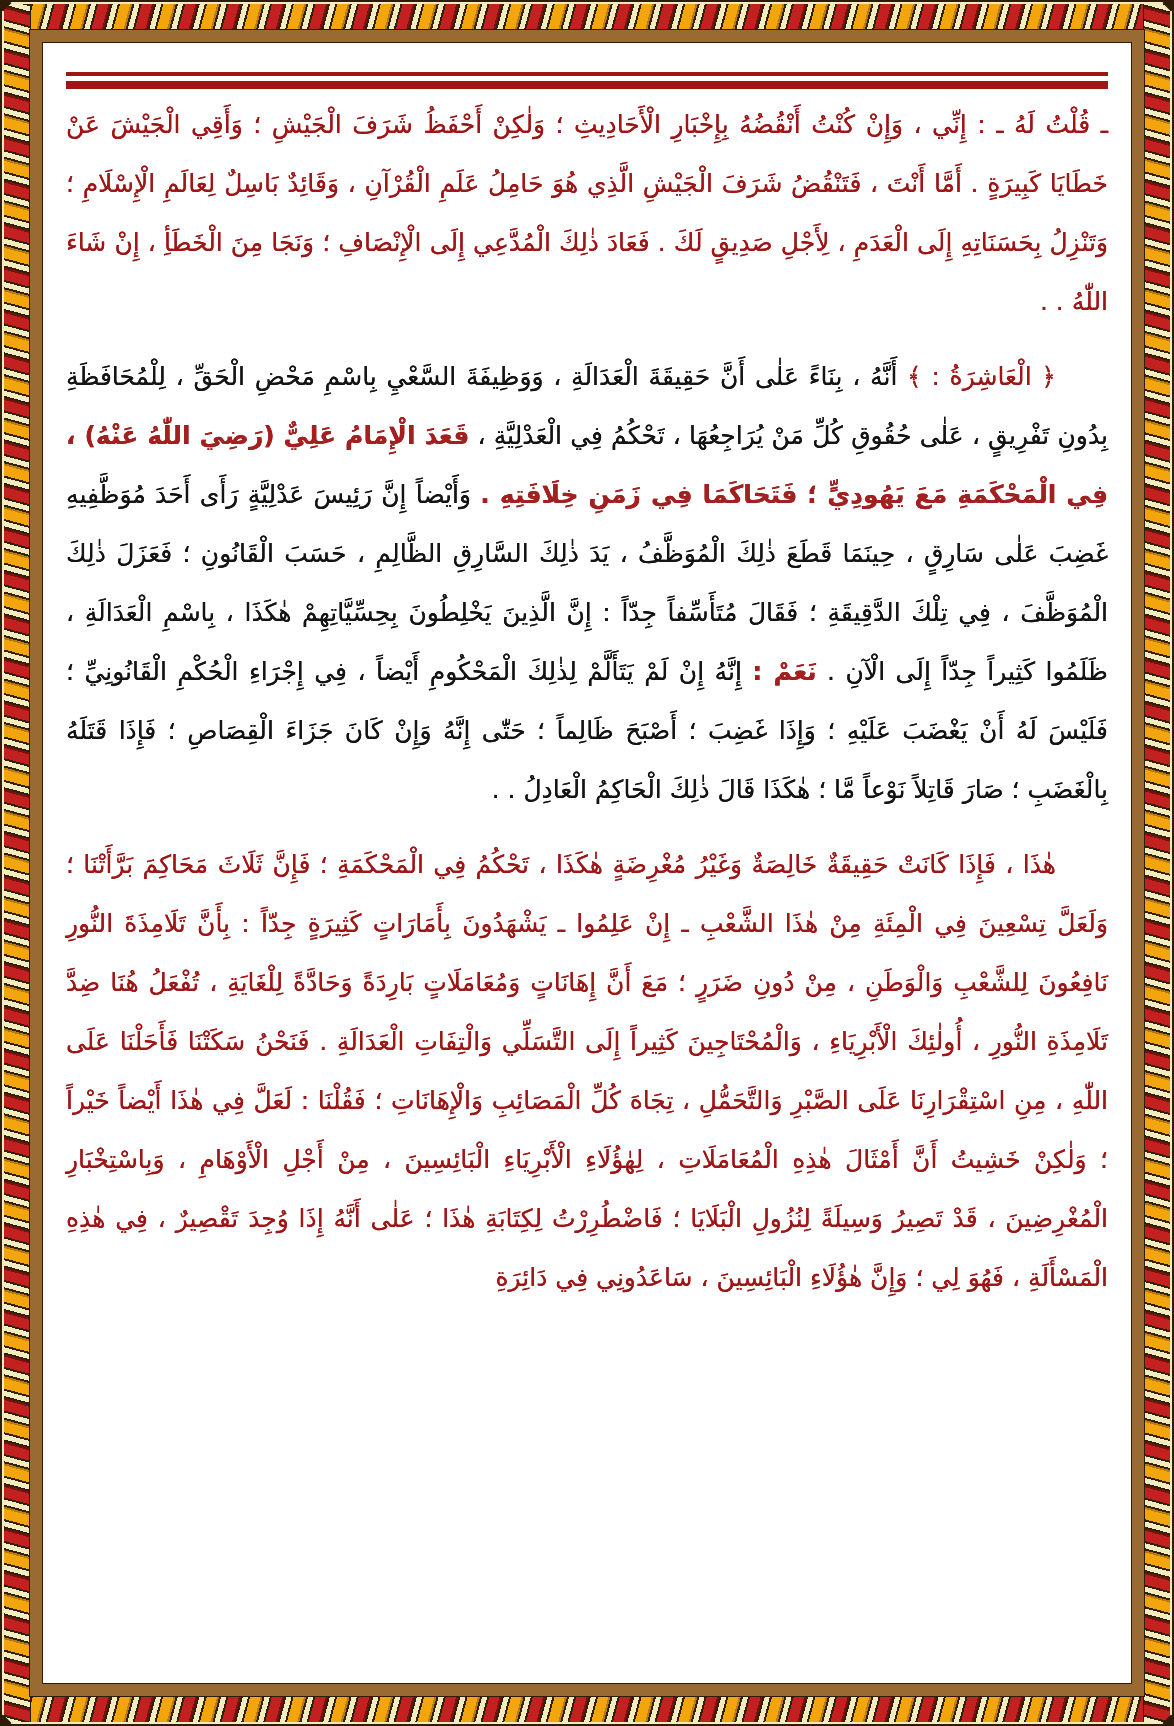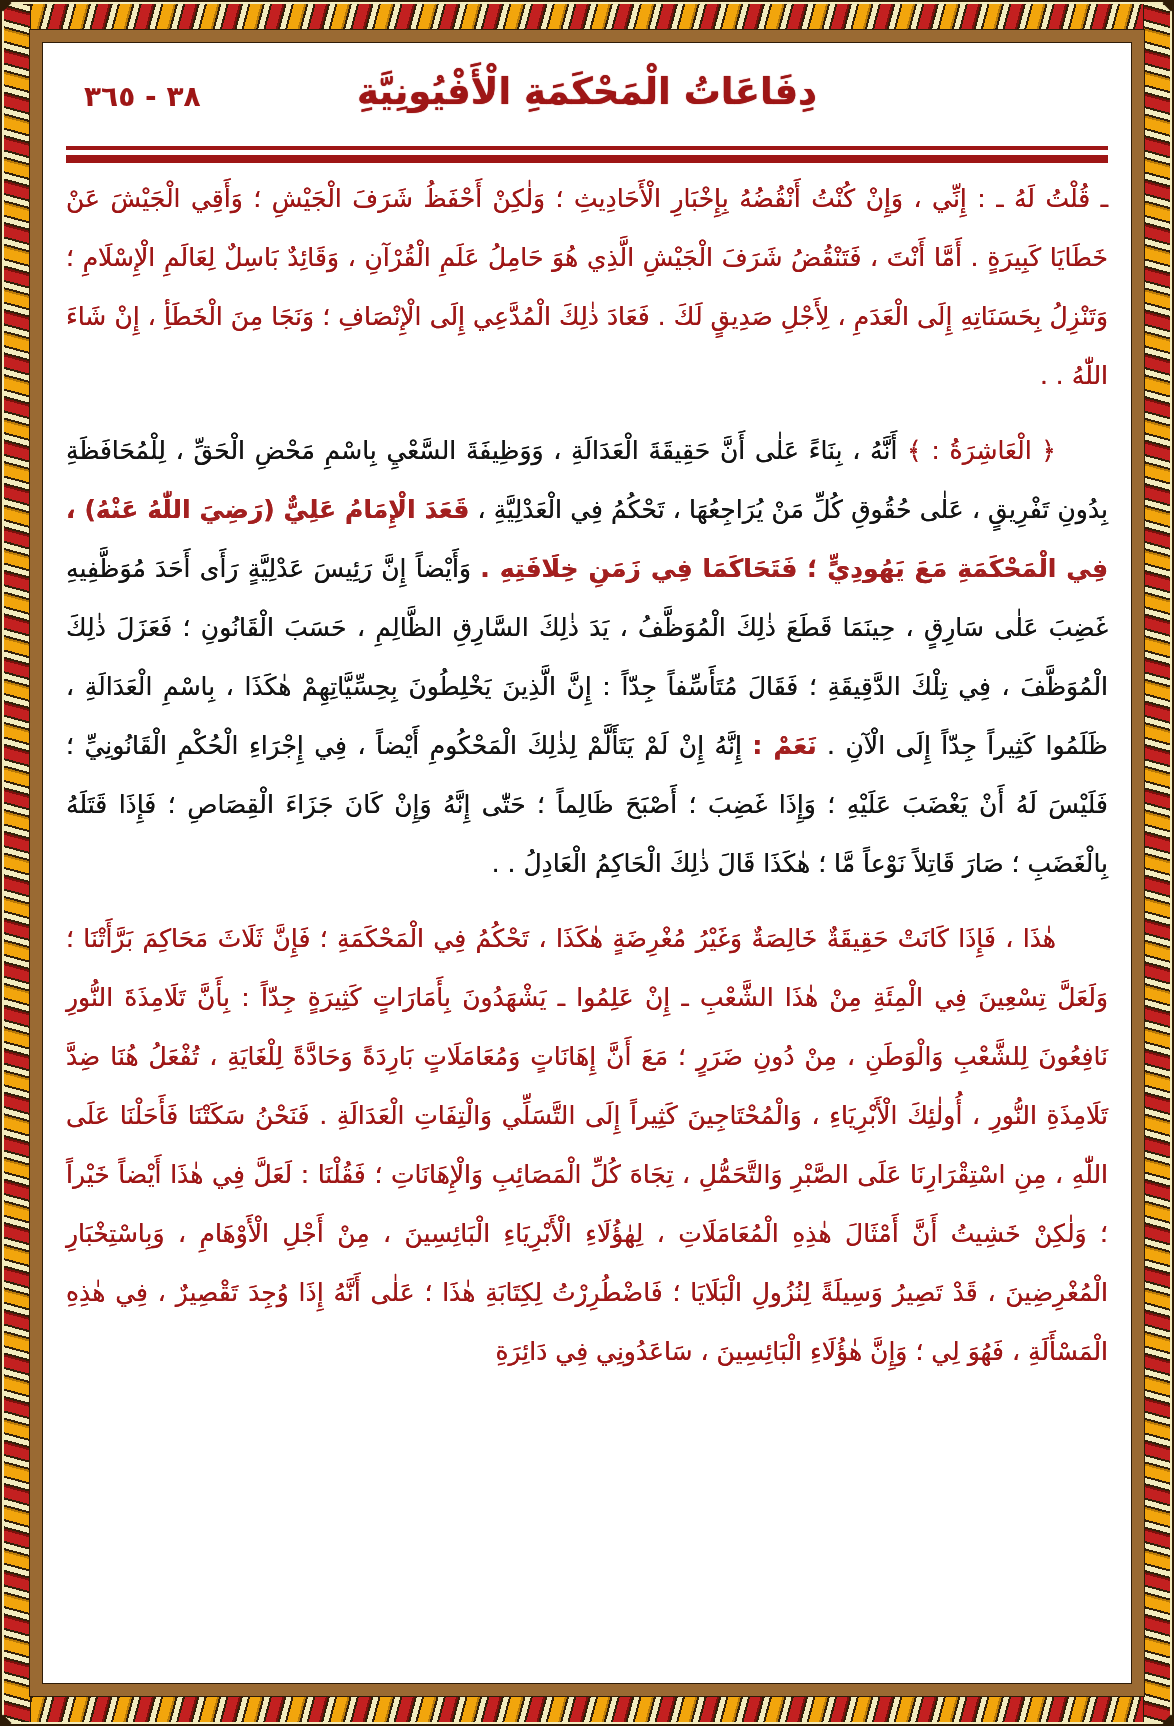--- a/index.html
+++ b/index.html
@@ -87,24 +87,20 @@
   <div class="band h bottom"></div>
   <div class="band v left"></div>
   <div class="band v right"></div>
   <div class="brown-frame"></div>
   <div class="finial tl"></div>
   <div class="finial tr"></div>
   <div class="finial bl"></div>
   <div class="finial br"></div>
 
   <div class="content">
-    <div class="header">
-      <div class="pagenum">٣٨ - ٣٦٥</div>
-      <div class="title">دِفَاعَاتُ الْمَحْكَمَةِ الْأَفْيُونِيَّةِ</div>
-    </div>
     <div class="double-rule"></div>
     <div class="body-text">
         <p class="para"><span class="seg-maroon">ـ قُلْتُ لَهُ ـ : إِنِّي ، وَإِنْ كُنْتُ أَنْقُضُهُ بِإِخْبَارِ الْأَحَادِيثِ ؛ وَلٰكِنْ أَحْفَظُ شَرَفَ الْجَيْشِ ؛ وَأَقِي الْجَيْشَ عَنْ خَطَايَا كَبِيرَةٍ . أَمَّا أَنْتَ ، فَتَنْقُضُ شَرَفَ الْجَيْشِ الَّذِي هُوَ حَامِلُ عَلَمِ الْقُرْآنِ ، وَقَائِدٌ بَاسِلٌ لِعَالَمِ الْإِسْلَامِ ؛ وَتَنْزِلُ بِحَسَنَاتِهِ إِلَى الْعَدَمِ ، لِأَجْلِ صَدِيقٍ لَكَ . فَعَادَ ذٰلِكَ الْمُدَّعِي إِلَى الْإِنْصَافِ ؛ وَنَجَا مِنَ الْخَطَأِ ، إِنْ شَاءَ اللّٰهُ . .</span></p>
         <p class="para indent"><span class="seg-maroon">﴿ الْعَاشِرَةُ : ﴾</span><span class="seg-black"> أَنَّهُ ، بِنَاءً عَلٰى أَنَّ حَقِيقَةَ الْعَدَالَةِ ، وَوَظِيفَةَ السَّعْيِ بِاسْمِ مَحْضِ الْحَقِّ ، لِلْمُحَافَظَةِ بِدُونِ تَفْرِيقٍ ، عَلٰى حُقُوقِ كُلِّ مَنْ يُرَاجِعُهَا ، تَحْكُمُ فِي الْعَدْلِيَّةِ ، </span><span class="seg-red">قَعَدَ الْإِمَامُ عَلِيٌّ (رَضِيَ اللّٰهُ عَنْهُ) ، فِي الْمَحْكَمَةِ مَعَ يَهُودِيٍّ ؛ فَتَحَاكَمَا فِي زَمَنِ خِلَافَتِهِ .</span><span class="seg-black"> وَأَيْضاً إِنَّ رَئِيسَ عَدْلِيَّةٍ رَأَى أَحَدَ مُوَظَّفِيهِ غَضِبَ عَلٰى سَارِقٍ ، حِينَمَا قَطَعَ ذٰلِكَ الْمُوَظَّفُ ، يَدَ ذٰلِكَ السَّارِقِ الظَّالِمِ ، حَسَبَ الْقَانُونِ ؛ فَعَزَلَ ذٰلِكَ الْمُوَظَّفَ ، فِي تِلْكَ الدَّقِيقَةِ ؛ فَقَالَ مُتَأَسِّفاً جِدّاً : إِنَّ الَّذِينَ يَخْلِطُونَ بِحِسِّيَّاتِهِمْ هٰكَذَا ، بِاسْمِ الْعَدَالَةِ ، ظَلَمُوا كَثِيراً جِدّاً إِلَى الْآنِ . </span><span class="seg-red">نَعَمْ :</span><span class="seg-black"> إِنَّهُ إِنْ لَمْ يَتَأَلَّمْ لِذٰلِكَ الْمَحْكُومِ أَيْضاً ، فِي إِجْرَاءِ الْحُكْمِ الْقَانُونِيِّ ؛ فَلَيْسَ لَهُ أَنْ يَغْضَبَ عَلَيْهِ ؛ وَإِذَا غَضِبَ ؛ أَصْبَحَ ظَالِماً ؛ حَتّٰى إِنَّهُ وَإِنْ كَانَ جَزَاءَ الْقِصَاصِ ؛ فَإِذَا قَتَلَهُ بِالْغَضَبِ ؛ صَارَ قَاتِلاً نَوْعاً مَّا ؛ هٰكَذَا قَالَ ذٰلِكَ الْحَاكِمُ الْعَادِلُ . .</span></p>
         <p class="para indent"><span class="seg-maroon">هٰذَا ، فَإِذَا كَانَتْ حَقِيقَةٌ خَالِصَةٌ وَغَيْرُ مُغْرِضَةٍ هٰكَذَا ، تَحْكُمُ فِي الْمَحْكَمَةِ ؛ فَإِنَّ ثَلَاثَ مَحَاكِمَ بَرَّأَتْنَا ؛ وَلَعَلَّ تِسْعِينَ فِي الْمِئَةِ مِنْ هٰذَا الشَّعْبِ ـ إِنْ عَلِمُوا ـ يَشْهَدُونَ بِأَمَارَاتٍ كَثِيرَةٍ جِدّاً : بِأَنَّ تَلَامِذَةَ النُّورِ نَافِعُونَ لِلشَّعْبِ وَالْوَطَنِ ، مِنْ دُونِ ضَرَرٍ ؛ مَعَ أَنَّ إِهَانَاتٍ وَمُعَامَلَاتٍ بَارِدَةً وَحَادَّةً لِلْغَايَةِ ، تُفْعَلُ هُنَا ضِدَّ تَلَامِذَةِ النُّورِ ، أُولٰئِكَ الْأَبْرِيَاءِ ، وَالْمُحْتَاجِينَ كَثِيراً إِلَى التَّسَلِّي وَالْتِفَاتِ الْعَدَالَةِ . فَنَحْنُ سَكَتْنَا فَأَحَلْنَا عَلَى اللّٰهِ ، مِنِ اسْتِقْرَارِنَا عَلَى الصَّبْرِ وَالتَّحَمُّلِ ، تِجَاهَ كُلِّ الْمَصَائِبِ وَالْإِهَانَاتِ ؛ فَقُلْنَا : لَعَلَّ فِي هٰذَا أَيْضاً خَيْراً ؛ وَلٰكِنْ خَشِيتُ أَنَّ أَمْثَالَ هٰذِهِ الْمُعَامَلَاتِ ، لِهٰؤُلَاءِ الْأَبْرِيَاءِ الْبَائِسِينَ ، مِنْ أَجْلِ الْأَوْهَامِ ، وَبِاسْتِخْبَارِ الْمُغْرِضِينَ ، قَدْ تَصِيرُ وَسِيلَةً لِنُزُولِ الْبَلَايَا ؛ فَاضْطُرِرْتُ لِكِتَابَةِ هٰذَا ؛ عَلٰى أَنَّهُ إِذَا وُجِدَ تَقْصِيرٌ ، فِي هٰذِهِ الْمَسْأَلَةِ ، فَهُوَ لِي ؛ وَإِنَّ هٰؤُلَاءِ الْبَائِسِينَ ، سَاعَدُونِي فِي دَائِرَةِ</span></p>
       </div>
   </div>
 </div>
 
 </body></html>

